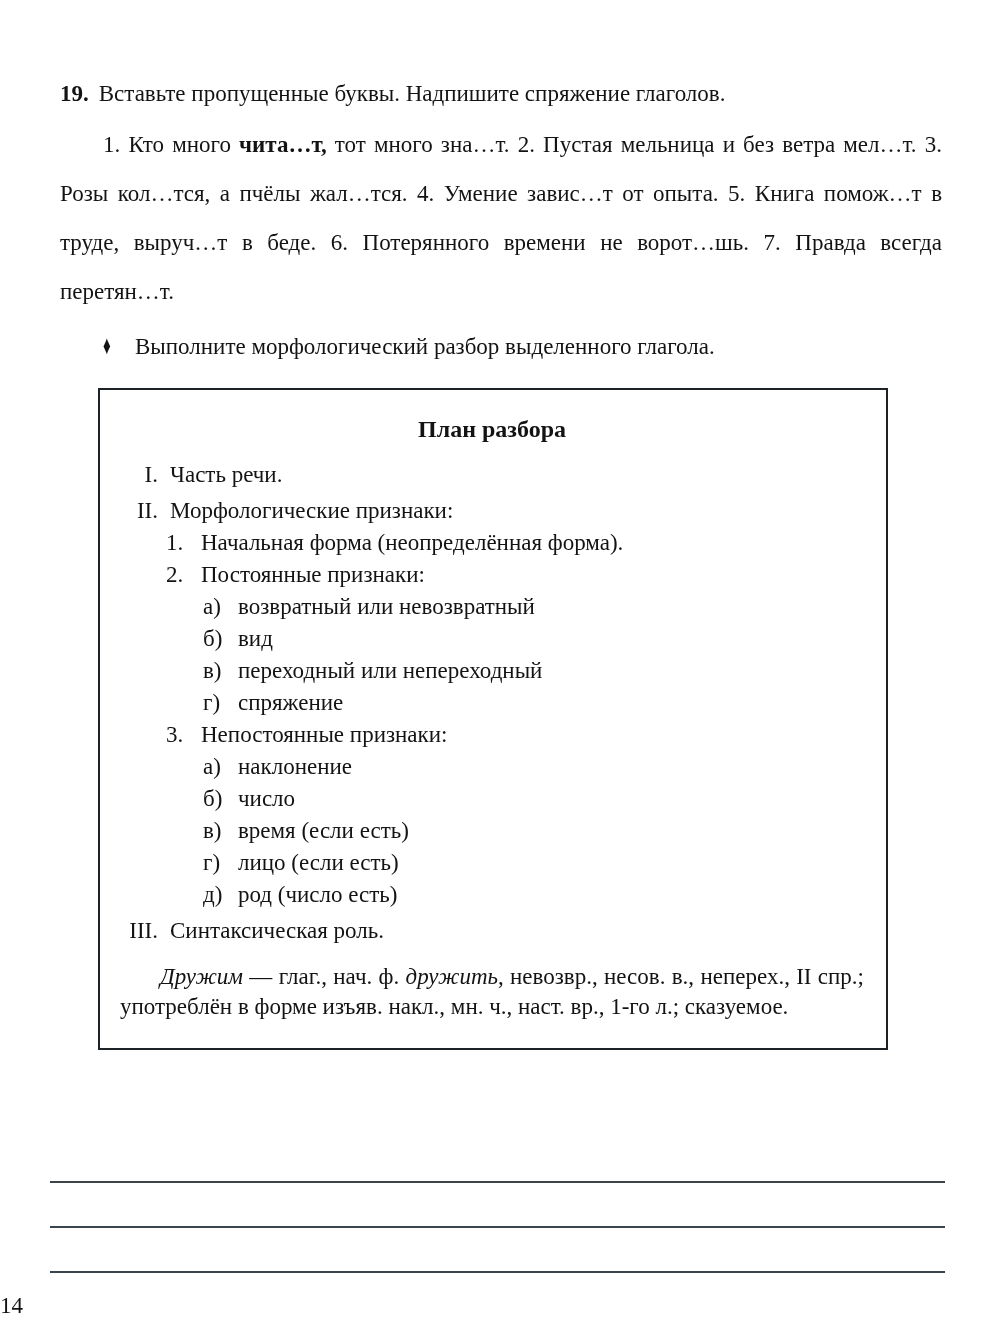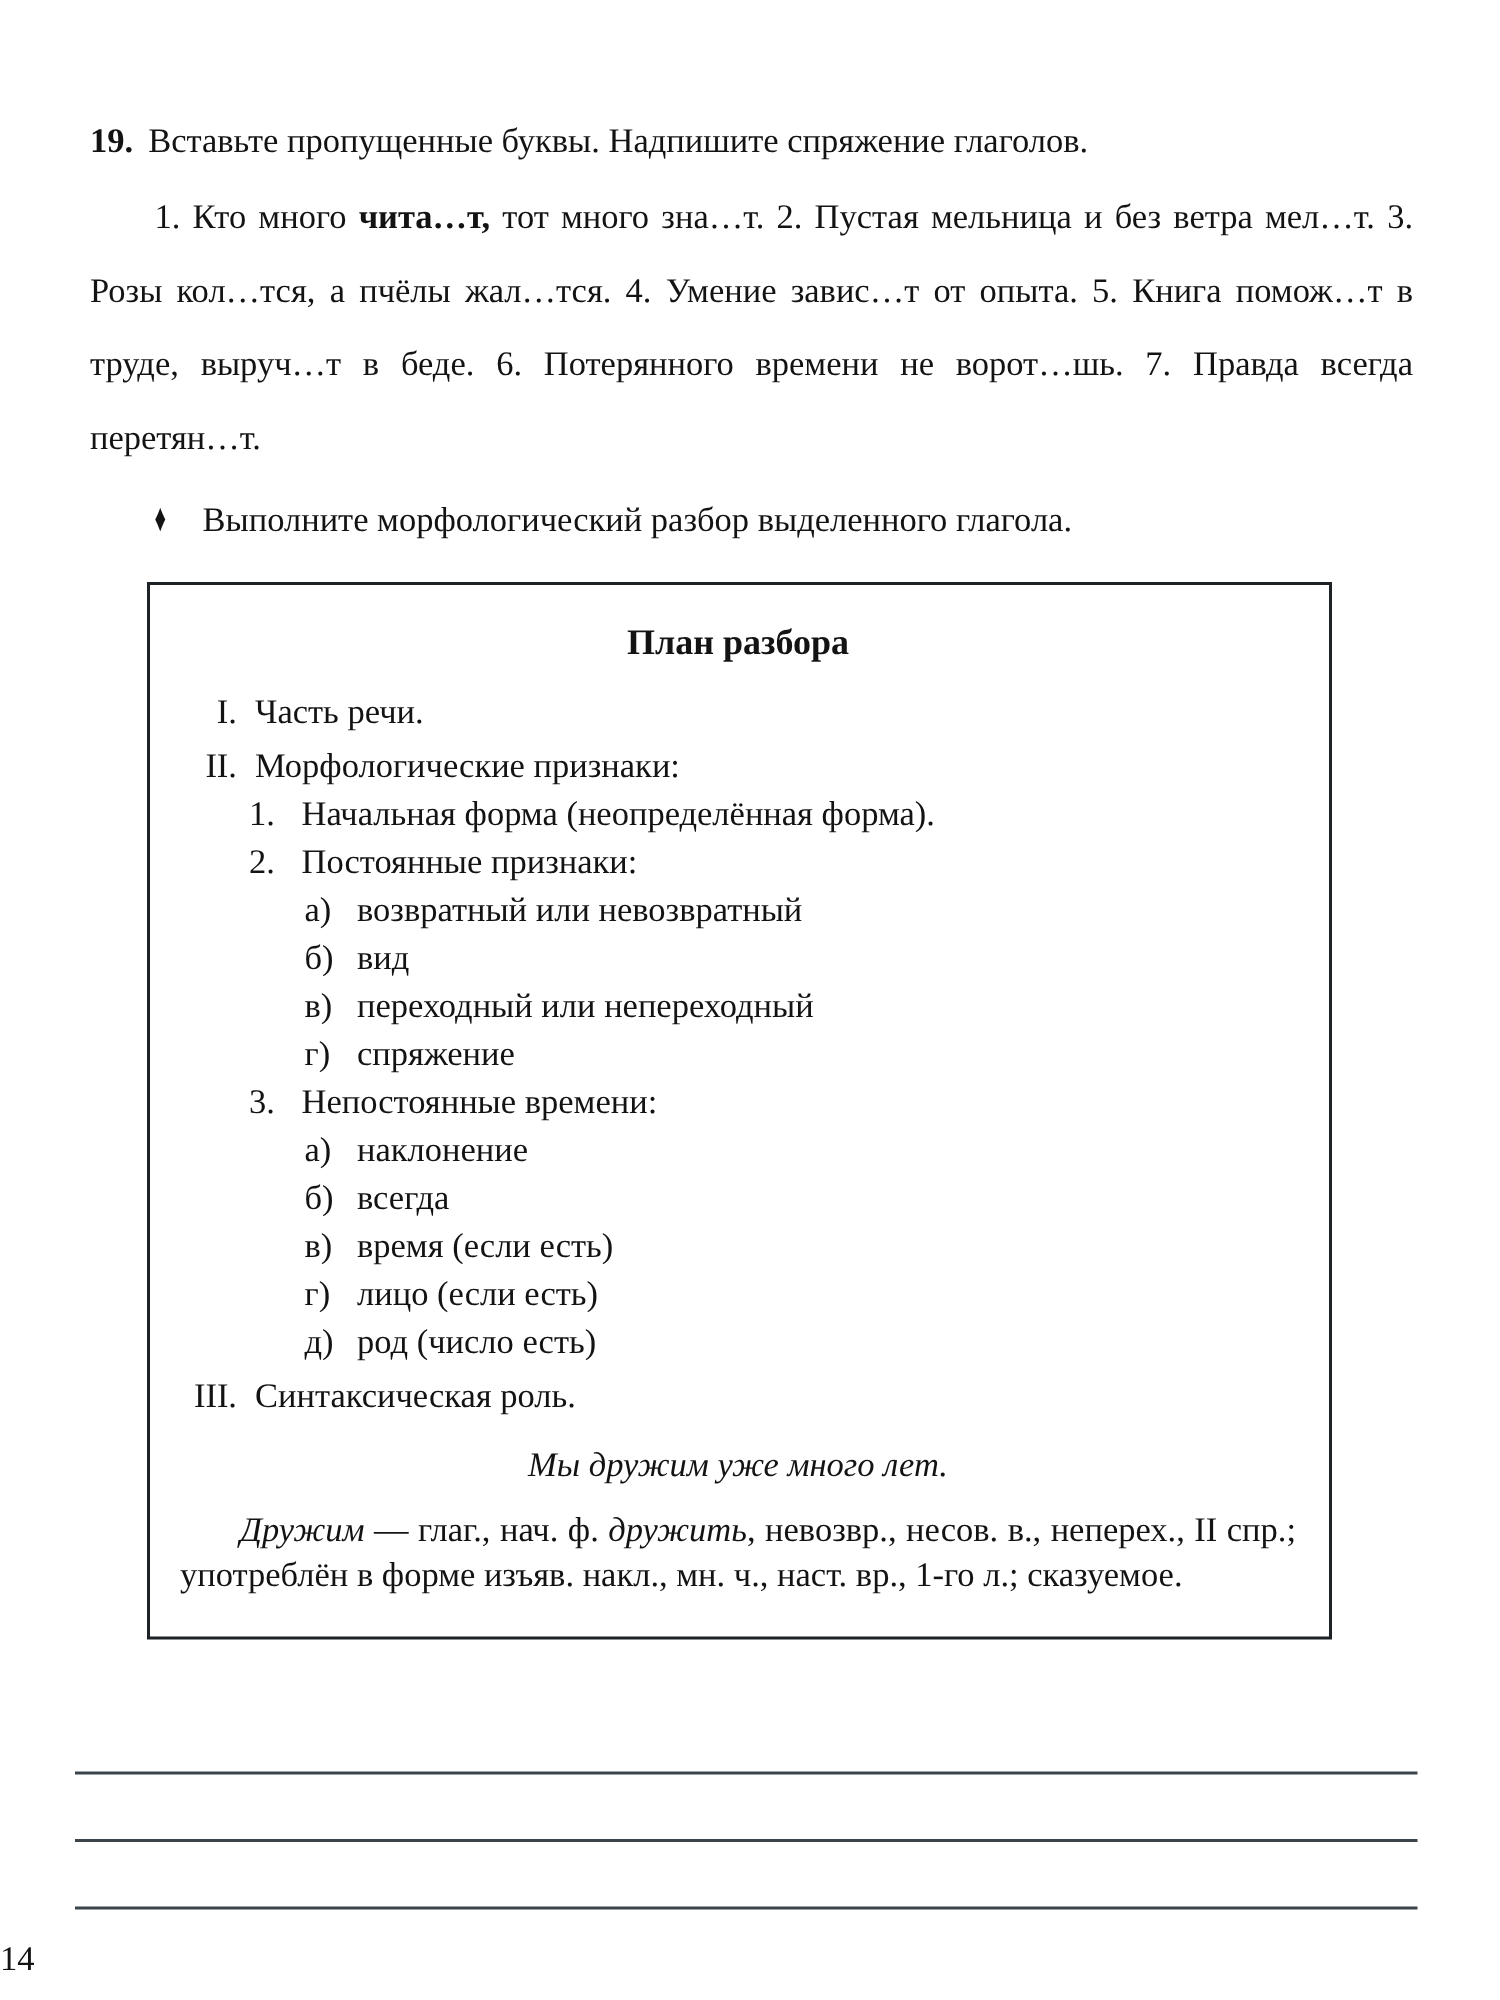--- a/index.html
+++ b/index.html
@@ -149,31 +149,31 @@
             <span class="txt">переходный или непереходный</span>
           </div>
 
           <div class="plan-row lvl-letter">
             <span class="lbl">г)</span>
             <span class="txt">спряжение</span>
           </div>
 
           <div class="plan-row lvl-num">
             <span class="lbl">3.</span>
-            <span class="txt">Непостоянные времени:</span>
+            <span class="txt">Непостоянные признаки:</span>
           </div>
 
           <div class="plan-row lvl-letter">
             <span class="lbl">а)</span>
             <span class="txt">наклонение</span>
           </div>
 
           <div class="plan-row lvl-letter">
             <span class="lbl">б)</span>
-            <span class="txt">всегда</span>
+            <span class="txt">число</span>
           </div>
 
           <div class="plan-row lvl-letter">
             <span class="lbl">в)</span>
             <span class="txt">время (если есть)</span>
           </div>
 
           <div class="plan-row lvl-letter">
             <span class="lbl">г)</span>
             <span class="txt">лицо (если есть)</span>
@@ -183,21 +183,20 @@
             <span class="lbl">д)</span>
             <span class="txt">род (число есть)</span>
           </div>
 
           <div class="plan-row lvl-roman">
             <span class="lbl">III.</span>
             <span class="txt">Синтаксическая роль.</span>
           </div>
         </div>
 
-      <div class="sample-sentence">Мы дружим уже много лет.</div>
 
       <p class="sample-analysis">
         
       <span class="italic">Дружим</span><span class="normal"> — глаг., нач. ф. </span><span class="italic">дружить</span><span class="normal">, невозвр., несов. в., неперех., II спр.; употреблён в форме изъяв. накл., мн. ч., наст. вр., 1-го л.; сказуемое.</span></p>
     </div>
 
   </div>
 
   <div class="answer-lines">
     <div class="answer-line"></div>

